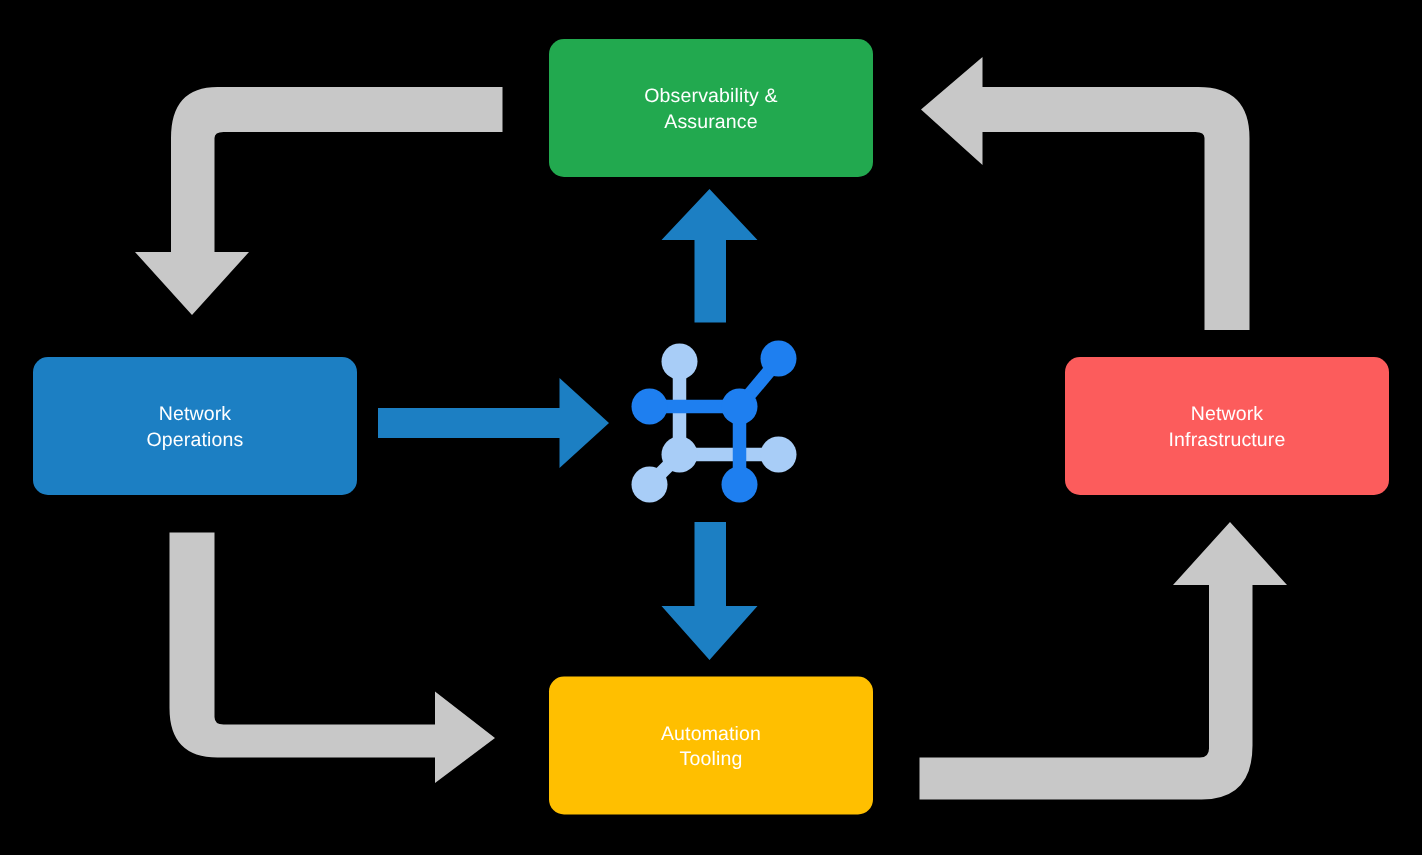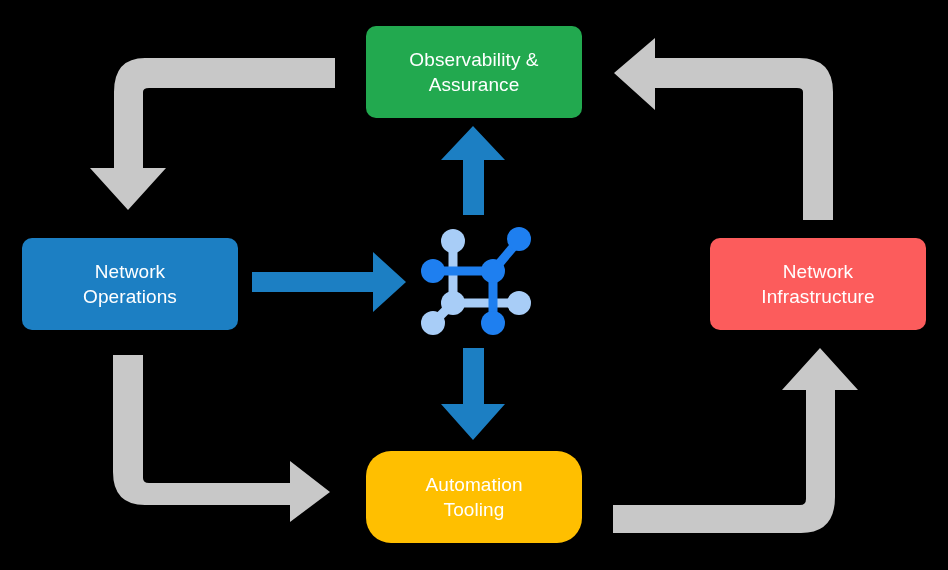--- a/index.html
+++ b/index.html
@@ -16,21 +16,21 @@
     font-family: "Liberation Sans", sans-serif;
   }
   .node-box {
     position: absolute;
     border-radius: 10px;
     display: flex;
     align-items: center;
     justify-content: center;
     text-align: center;
     color: #ffffff;
-    font-size: 19px;
+    font-size: 13px;
     line-height: 1.32;
     font-weight: 400;
     letter-spacing: 0.1px;
     box-sizing: border-box;
     padding: 4px 10px;
   }
   #box-observability { left: 366px; top: 26px;  width: 216px; height: 92px; }
   #box-operations    { left: 22px;  top: 238px; width: 216px; height: 92px; }
   #box-infrastructure{ left: 710px; top: 238px; width: 216px; height: 92px; }
   #box-automation    { left: 366px; top: 451px; width: 216px; height: 92px; }
@@ -108,18 +108,18 @@
   <div class="node-box" id="box-operations" style="background:#1C7FC3;">
     <span class="box-label">Network
 Operations</span>
   </div>
 
   <div class="node-box" id="box-infrastructure" style="background:#FC5C5C;">
     <span class="box-label">Network
 Infrastructure</span>
   </div>
 
-  <div class="node-box" id="box-automation" style="background:#FFBF00;border-radius:25px;">
+  <div class="node-box" id="box-automation" style="background:#FFBF00;">
     <span class="box-label">Automation
 Tooling</span>
   </div>
 
 </div>
 
 </body></html>

